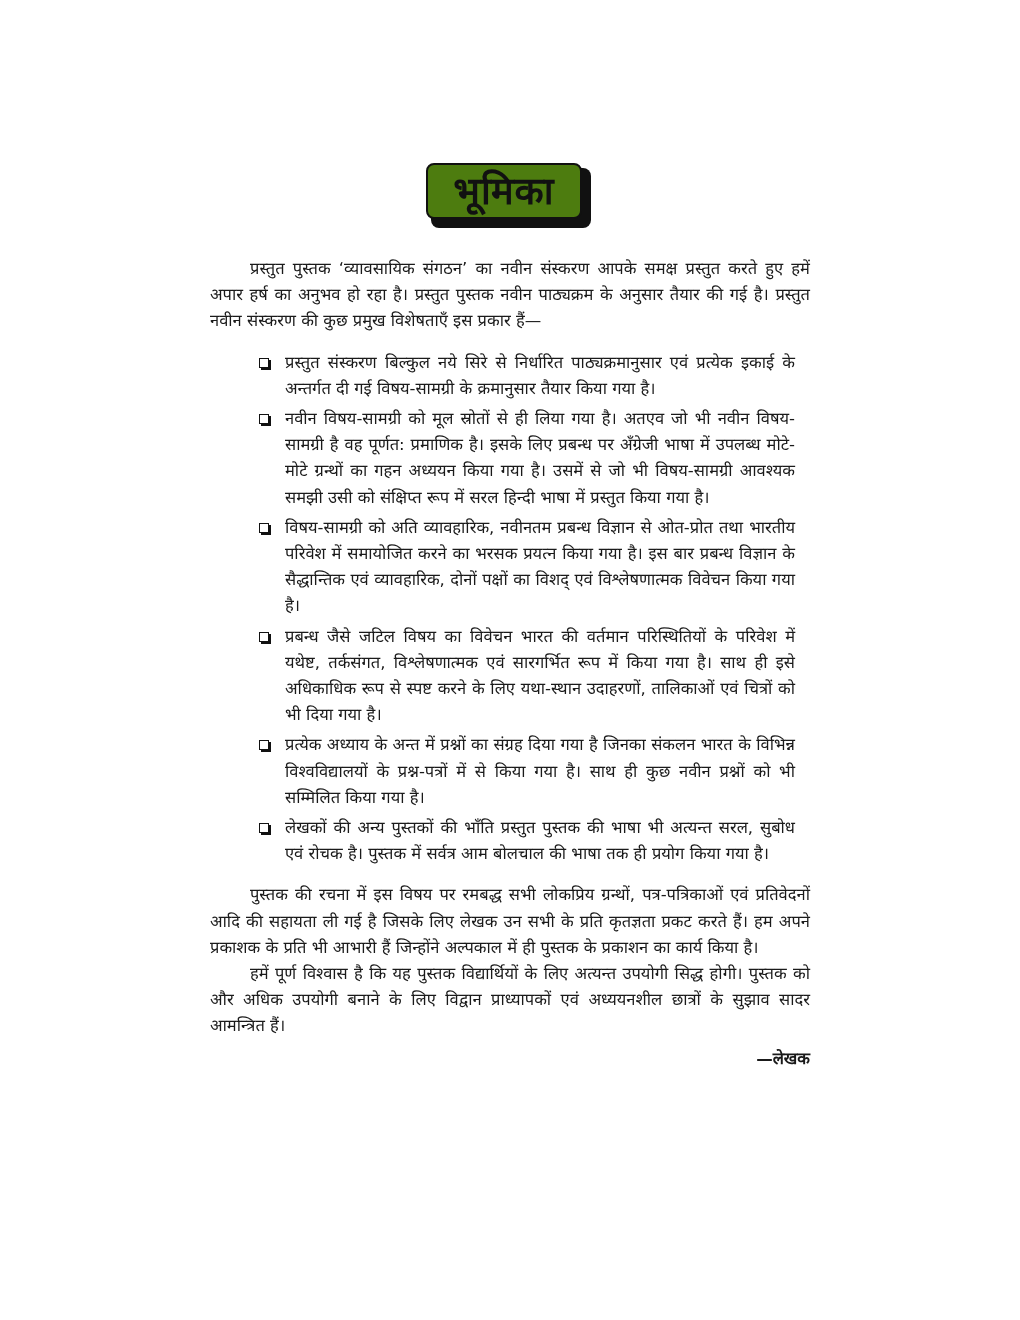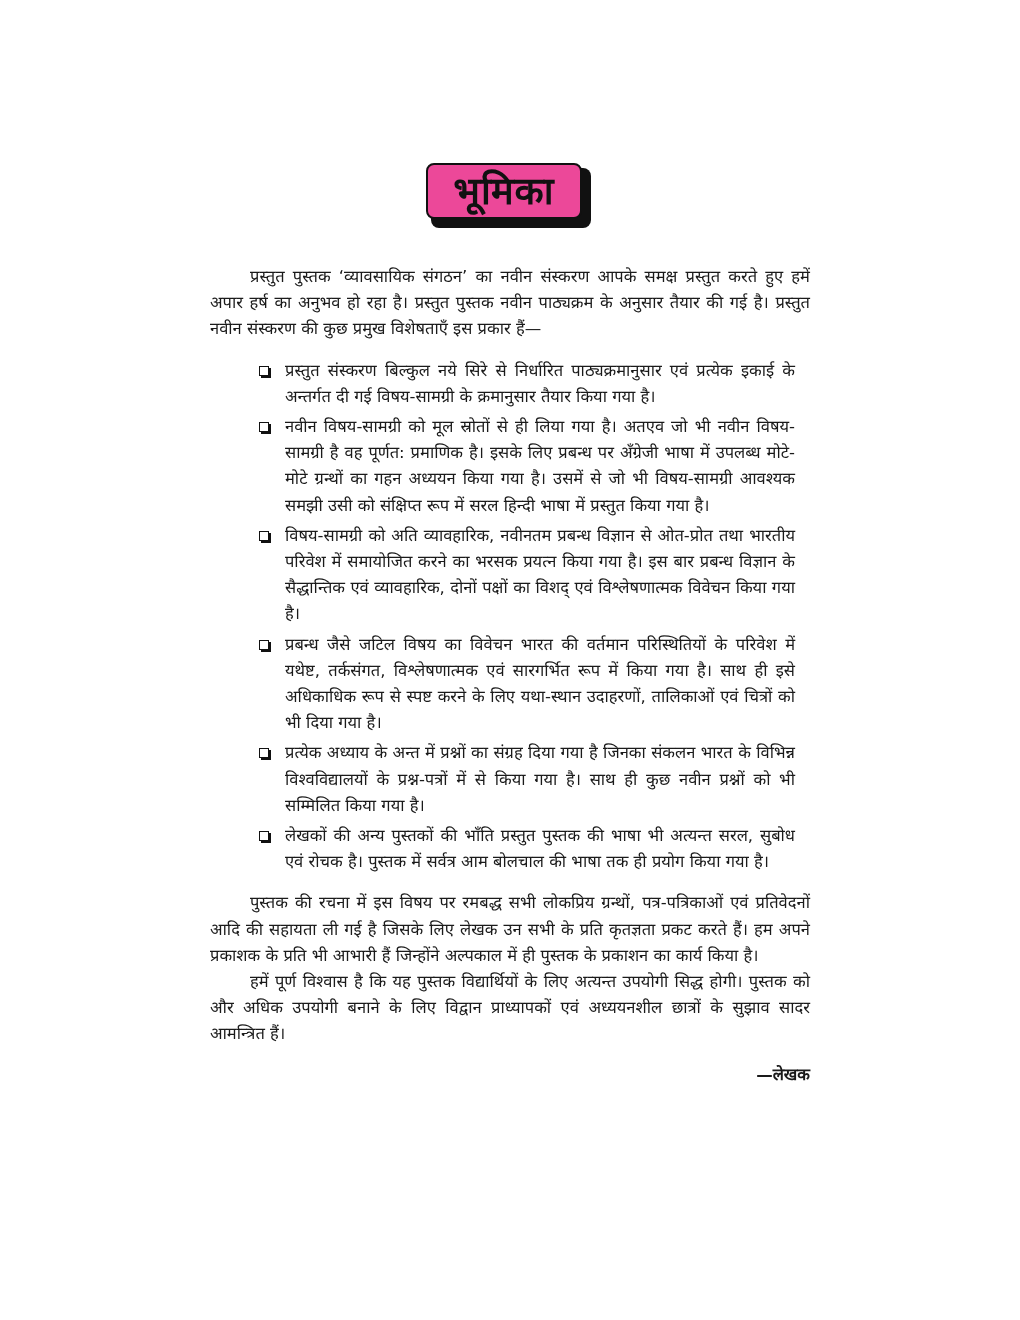--- a/index.html
+++ b/index.html
@@ -1,28 +1,28 @@
 <!DOCTYPE html>
 <html><head>
   <meta charset="utf-8">
   <style>
     html, body { margin: 0; padding: 0; background: #ffffff; }
     body { width: 1020px; height: 1320px; position: relative; overflow: hidden; color: #1a1a1a;
       font-family: "DejaVu Sans", "Liberation Sans", sans-serif; }
     .title-wrap { position: absolute; left: 426px; top: 163px; width: 164px; height: 62px; }
     .title-shadow { position: absolute; left: 5px; top: 5px; width: 160px; height: 60px; background: #111; border-radius: 8px; }
-    .title-box { position: absolute; left: 0; top: 0; width: 156px; height: 56px; background: #ec4899; border: 2px solid #111; border-radius: 8px;
+    .title-box { position: absolute; left: 0; top: 0; width: 156px; height: 56px; background: #4d7c0f; border: 2px solid #111; border-radius: 8px;
       display: flex; align-items: center; justify-content: center; box-sizing: border-box; }
     .title-text { font-size: 38px; font-weight: bold; line-height: 1; color: #111; letter-spacing: 1px; }
-    .content { position: absolute; left: 210px; top: 264px; width: 600px; font-size: 16.5px; line-height: 26.2px; }
+    .content { position: absolute; left: 210px; top: 256px; width: 600px; font-size: 16.5px; line-height: 26.2px; }
     .para { text-align: justify; text-indent: 40px; margin: 0; }
     .bullets { list-style: none; margin: 15px; padding: 0 0 0 34px; }
     .bullet { position: relative; text-align: justify; margin: 0 0 4px 0; padding-left: 26px; }
     .bullet .box { position: absolute; left: 0; top: 8px; width: 10px; height: 10px; border: 1.5px solid #111; box-shadow: 2px 2px 0 #111; box-sizing: border-box; background: #fff; }
-    .sign { text-align: right; font-weight: bold; margin-top: 14px; }
+    .sign { text-align: right; font-weight: bold; margin-top: 6px; }
   </style>
 </head>
 <body>
 
 <div class="title-wrap">
   <div class="title-shadow"></div>
   <div class="title-box">
     <span class="title-text">भूमिका</span>
   </div>
 </div>

